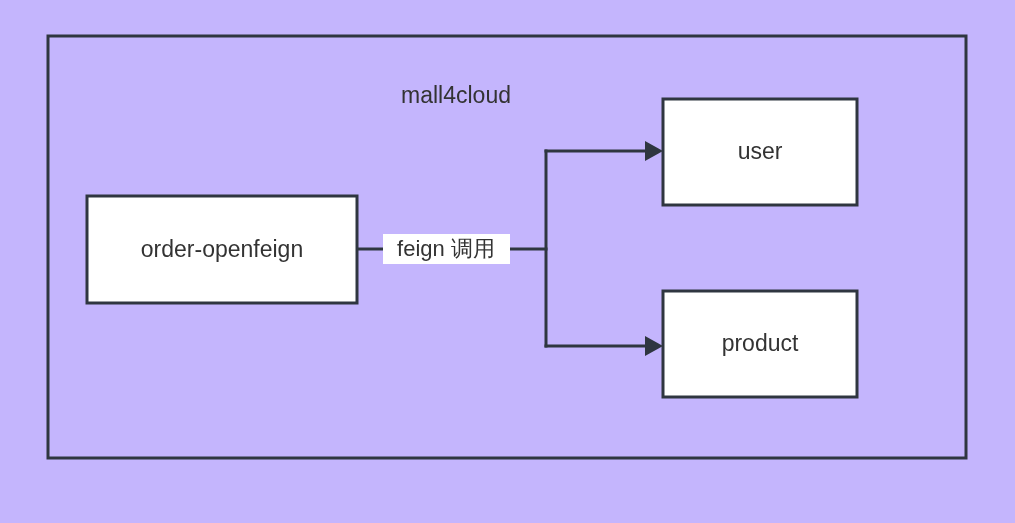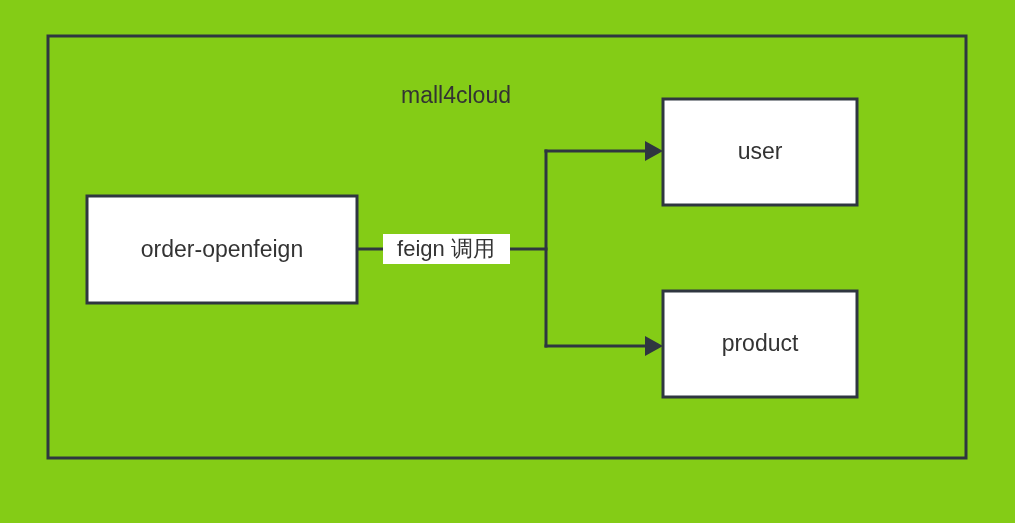--- a/index.html
+++ b/index.html
@@ -7,21 +7,21 @@
     padding: 0;
     background: #ffffff;
   }
   body {
     font-family: "Liberation Sans", "DejaVu Sans", sans-serif;
   }
   #canvas {
     position: relative;
     width: 1015px;
     height: 523px;
-    background: #84cc16;
+    background: #c4b5fd;
     overflow: hidden;
   }
   #diagram-svg {
     position: absolute;
     left: 0;
     top: 0;
     width: 1015px;
     height: 523px;
     display: block;
   }

